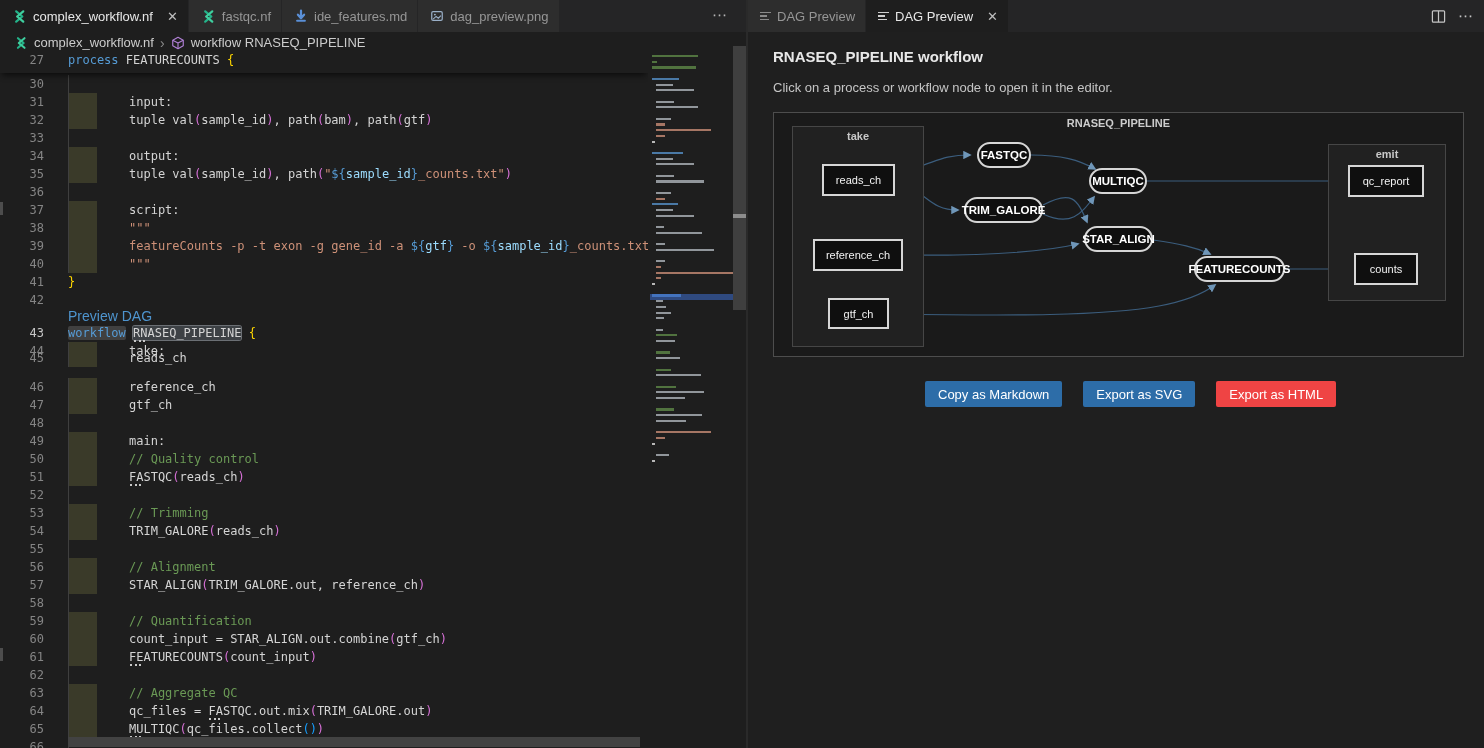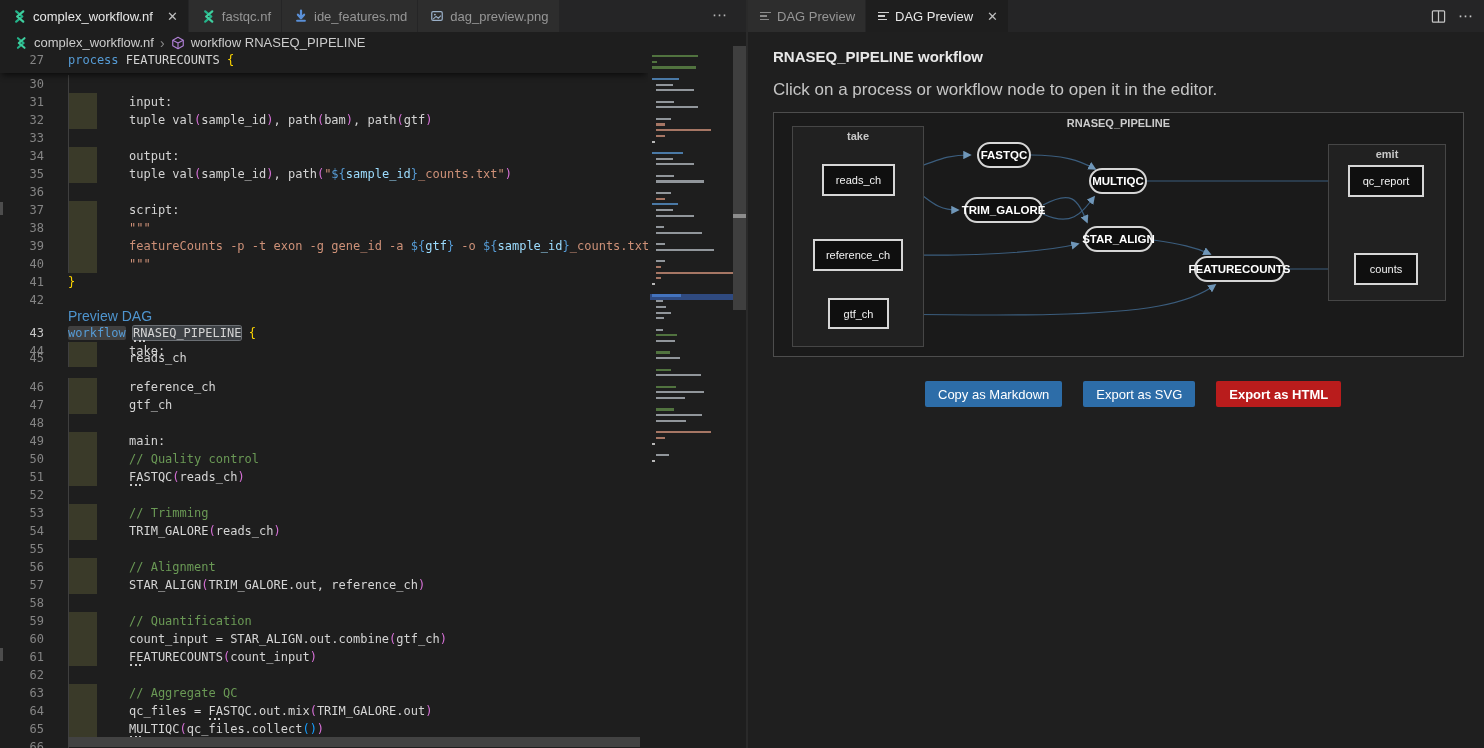--- a/index.html
+++ b/index.html
@@ -56,21 +56,21 @@
   .mm-sel { position:absolute; left:650px; width:83px; height:6px; background:rgba(62,111,209,.55); }
   .vscroll-thumb { position:absolute; left:733px; width:13px; background:#3f3f3f; }
   .vscroll-deco { position:absolute; left:733px; width:13px; height:4px; background:#9b9b9b; opacity:.85; }
   .hscroll-thumb { position:absolute; left:68px; top:737px; width:572px; height:10px; background:#424242; }
   .gutter-mark { position:absolute; left:0; width:3px; height:13px; background:#4d4d4d; }
   .group-divider { position:absolute; left:746px; top:0; width:2px; height:748px; background:#2a2a2a; }
 
   
   .panel { position:absolute; left:748px; top:32px; width:736px; height:716px; background:#1f1f1f; }
   .panel-title { position:absolute; left:25px; top:16px; font-size:15px; font-weight:bold; color:#e8e8e8; }
-  .panel-sub { position:absolute; left:25px; top:48px; font-size:17px; color:#c5c5c5; }
+  .panel-sub { position:absolute; left:25px; top:48px; font-size:13px; color:#c5c5c5; }
   .diagram { position:absolute; left:25px; top:80px; width:691px; height:245px;
     background:#1a1a1a; border:1px solid #4d4d4d; }
   .dag-title { position:absolute; top:4px; left:0; width:100%; text-align:center; font-size:11px;
     font-weight:600; color:#cccccc; }
   .cluster { position:absolute; background:#212121; border:1px solid #464646; }
   .cluster-label { position:absolute; top:3px; left:0; width:100%; text-align:center; font-size:11px;
     font-weight:600; color:#c8c8c8; }
   .dag-node { position:absolute; display:flex; align-items:center; justify-content:center;
     background:#0f0f0f; border:2px solid #d6d6d6; color:#f2f2f2; font-size:11px; }
   .dag-node.process { border-radius:14px; font-weight:bold; font-size:11.5px; color:#ffffff; }
@@ -326,16 +326,16 @@
           <div class="dag-node process" style="left: 310px; top: 113px; width: 69px; height: 26px;">STAR_ALIGN</div>
           <div class="dag-node process" style="left: 420px; top: 143px; width: 91px; height: 26px;">FEATURECOUNTS</div>
           <div class="dag-node channel" style="left: 574px; top: 52px; width: 76px; height: 32px;">qc_report</div>
           <div class="dag-node channel" style="left: 580px; top: 140px; width: 64px; height: 32px;">counts</div>
         </div>
     </div>
 
     <div class="btn-row">
       <button class="btn" style="background: rgb(45, 109, 168);">Copy as Markdown</button>
       <button class="btn" style="background: rgb(45, 109, 168);">Export as SVG</button>
-      <button class="btn" style="background: #b91c1c; font-weight: bold;">Export as HTML</button>
+      <button class="btn" style="background: #ef4444;">Export as HTML</button>
     </div>
   </div>
 </div>
 
 </body></html>

